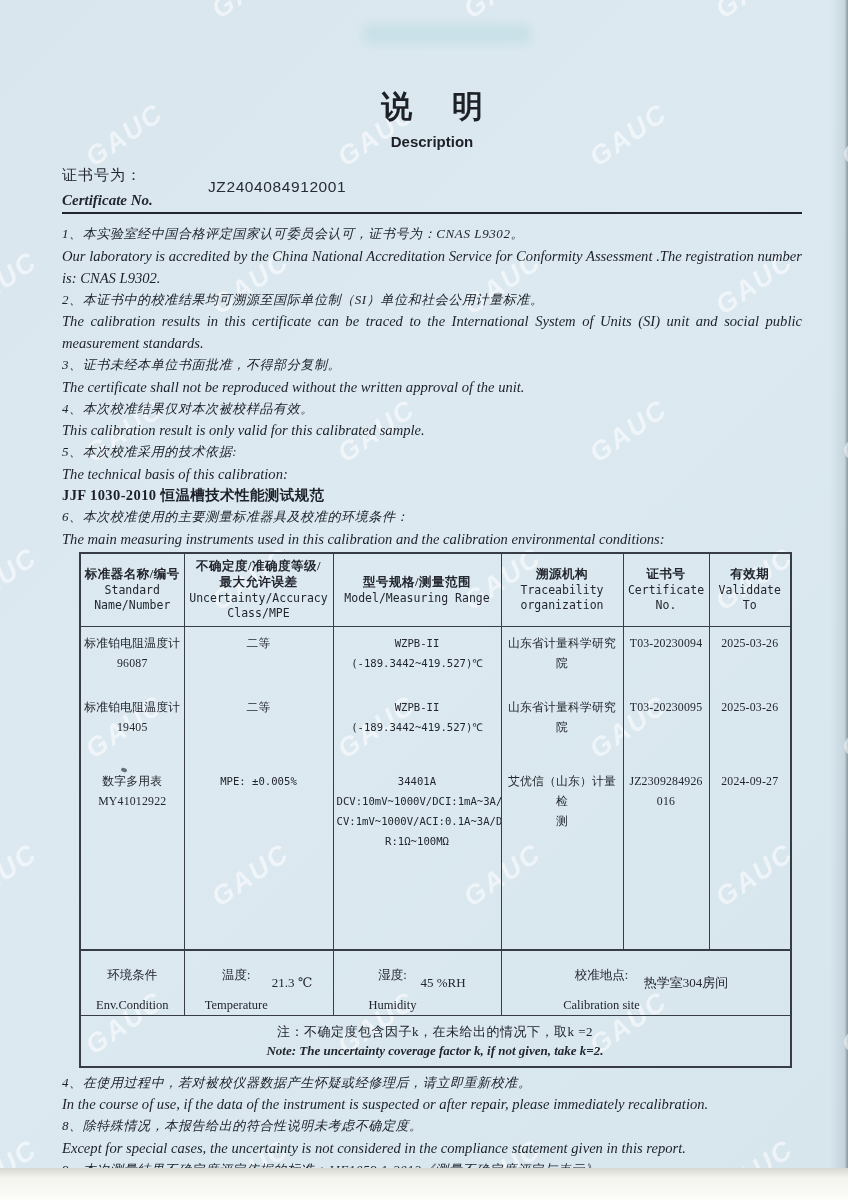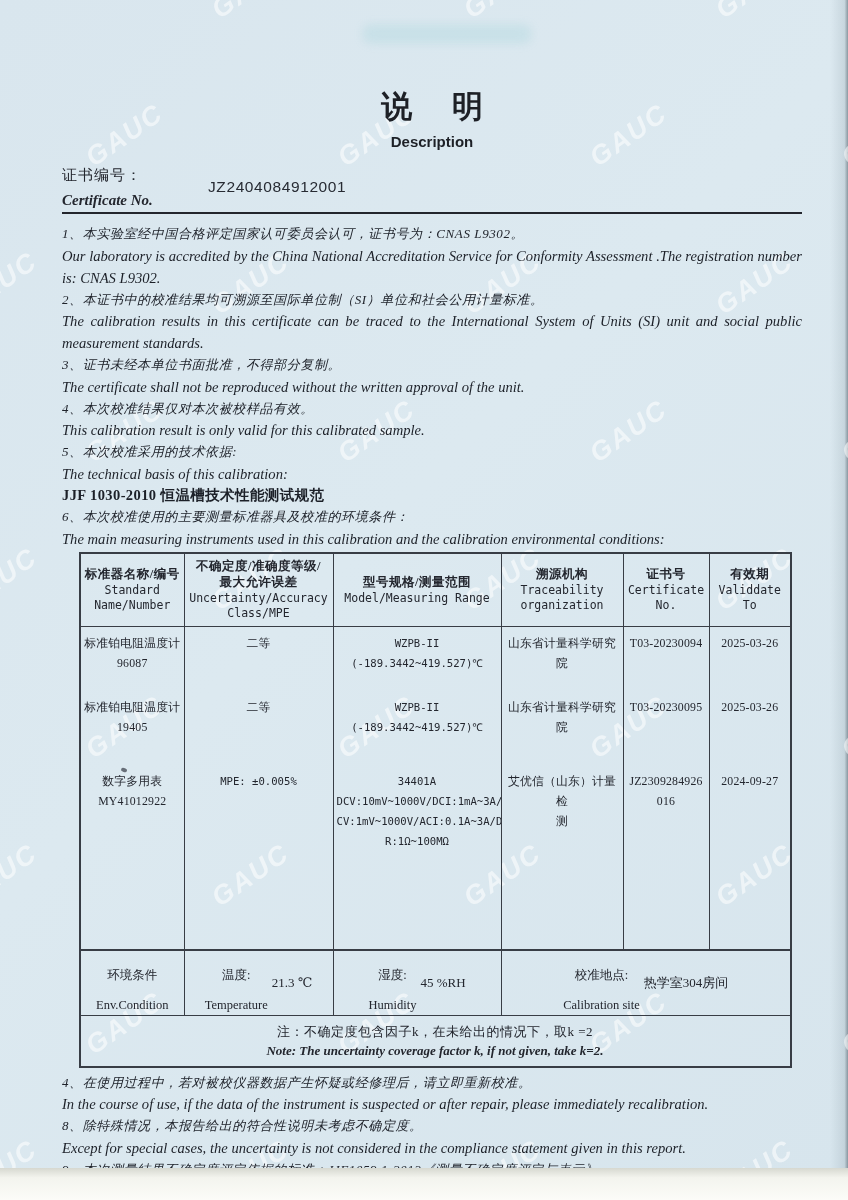--- a/index.html
+++ b/index.html
@@ -138,21 +138,21 @@
   <div class="bleed-smudge"></div>
   <div class="speck"></div>
 
   <div class="content">
 
     <div class="title-cn">说 明</div>
     <div class="title-en">Description</div>
 
     <div class="cert-row">
       <div class="cert-labels">
-        <div class="cert-label-cn">证书编号：</div>
+        <div class="cert-label-cn">证书号为：</div>
         <div class="cert-label-en">Certificate No.</div>
       </div>
       <div class="cert-number">JZ2404084912001</div>
     </div>
     <div class="rule"></div>
 
     <div class="items-top">
       <div class="item">
         <div class="cn-line">1、本实验室经中国合格评定国家认可委员会认可，证书号为：CNAS L9302。</div>
         <div class="en-line">Our laboratory is accredited by the China National Accreditation Service for Conformity Assessment .The registration number is: CNAS L9302.</div>

